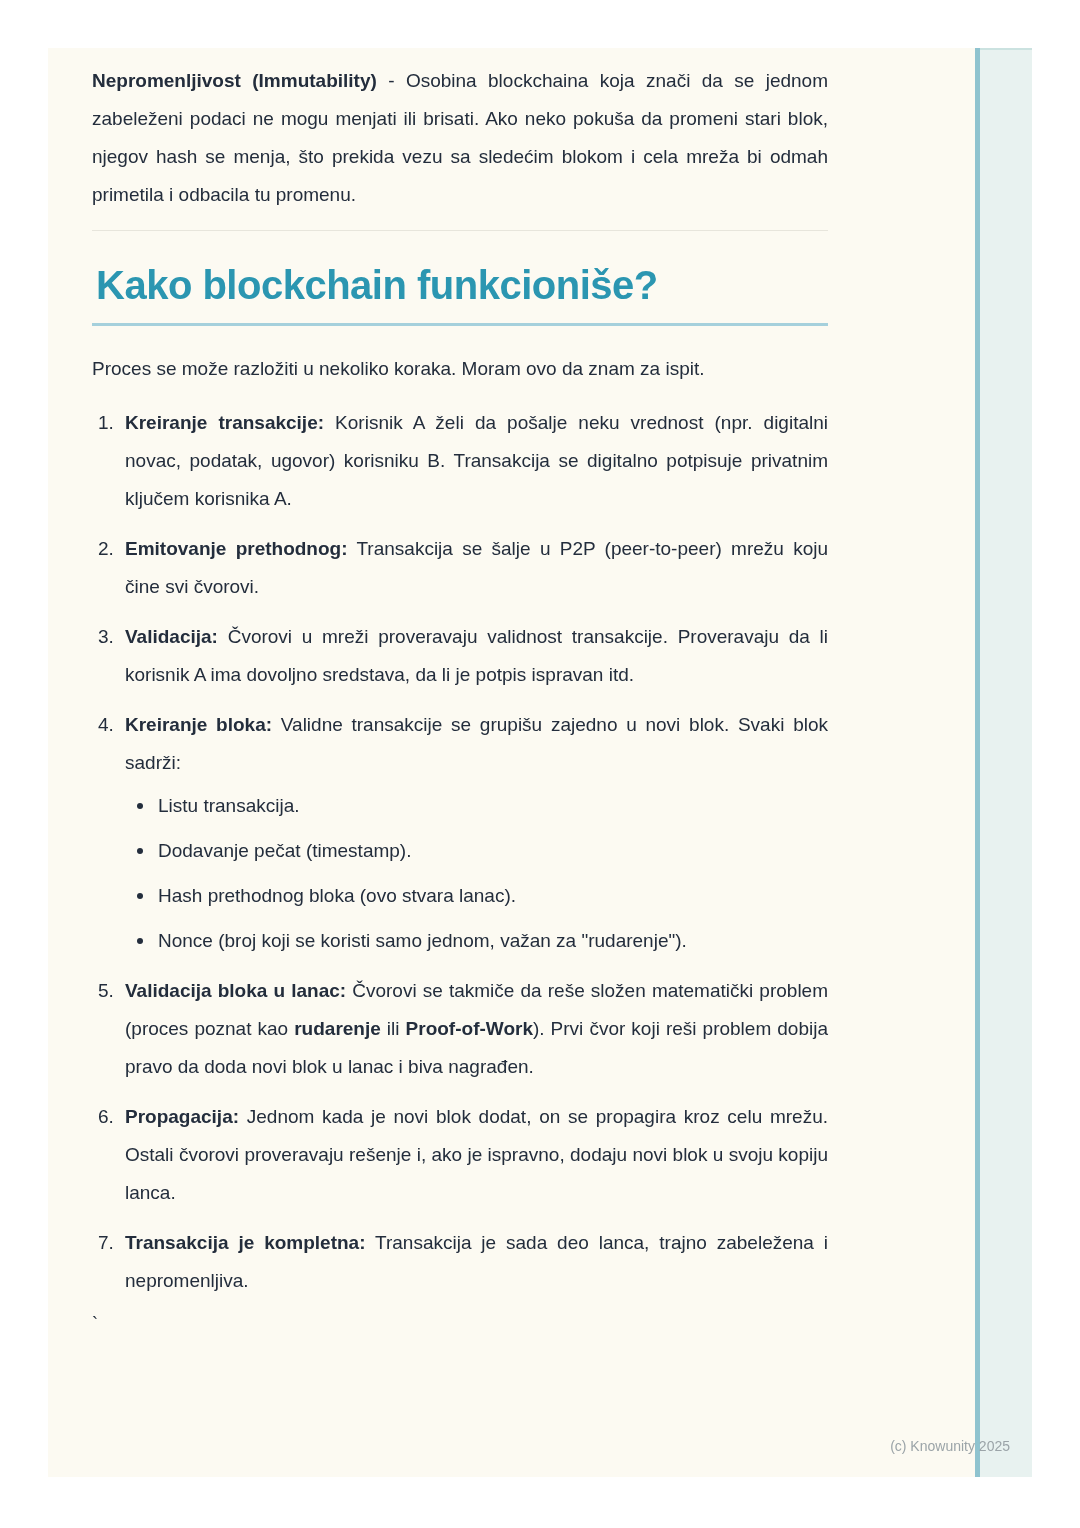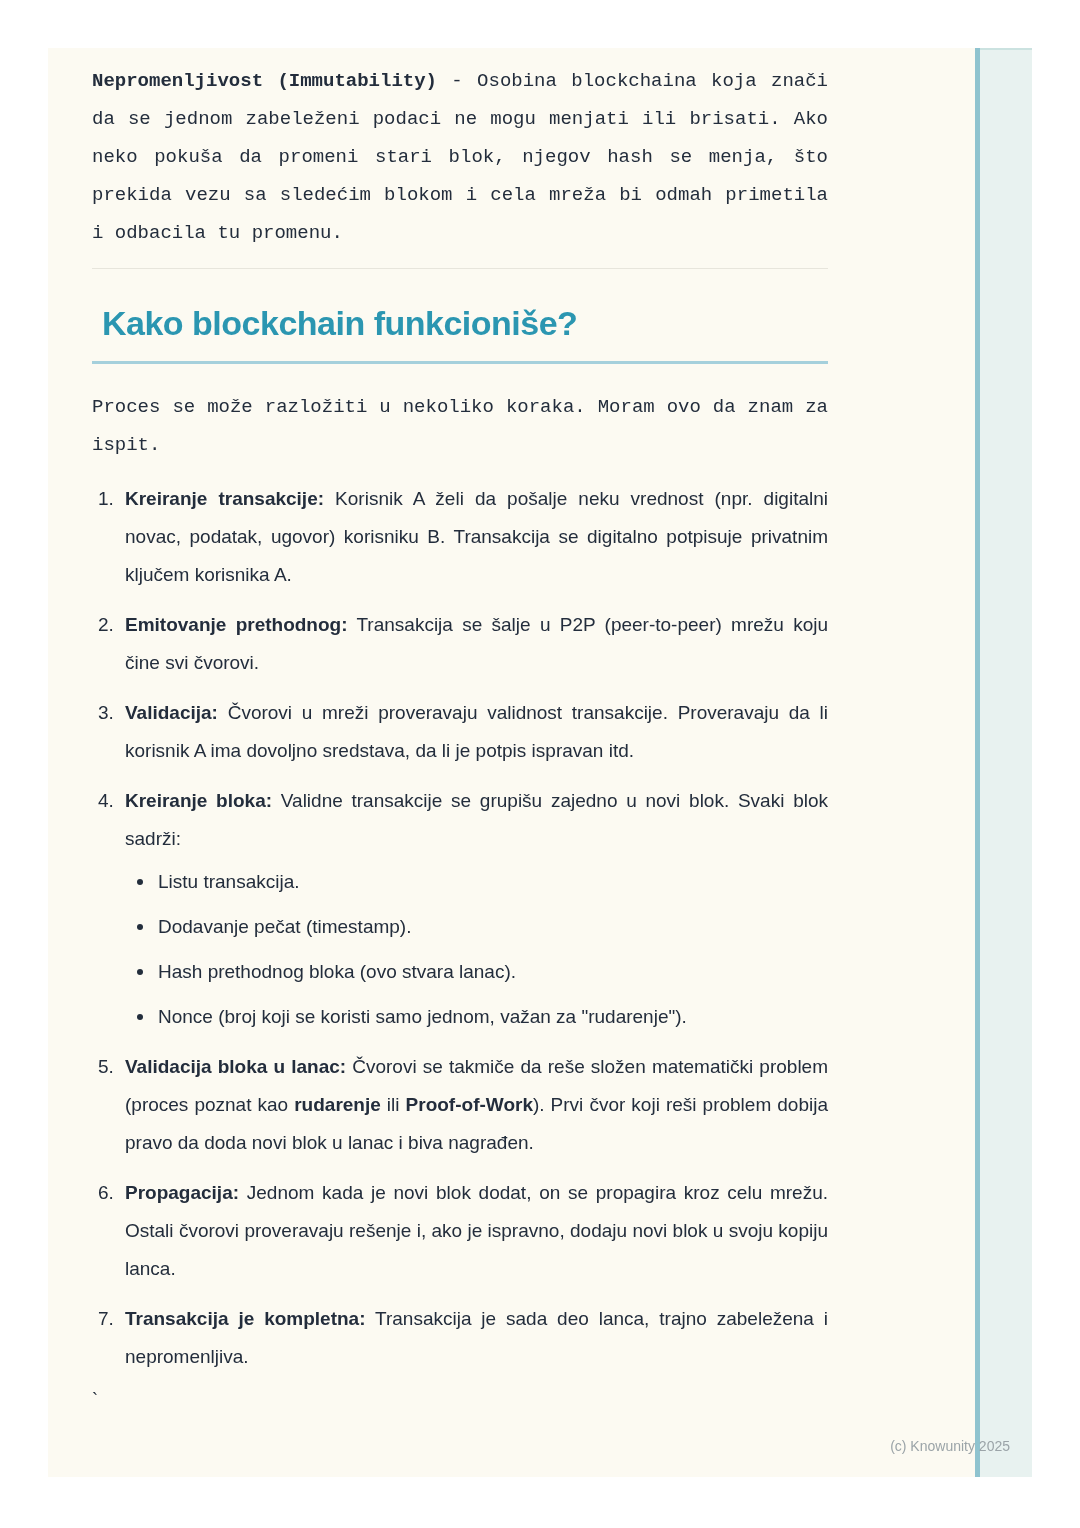--- a/index.html
+++ b/index.html
@@ -38,31 +38,30 @@
     position: absolute;
     left: 44px; top: 14px;
     width: 736px;
     color: #232d3c;
     font-size: 19px;
     line-height: 38px;
   }
   .para {
     margin: 0;
     text-align: justify;
-    font-family: Liberation Mono, monospace;
   }
   .bold { font-weight: bold; }
   .divider {
     margin-top: 16px;
     height: 1px;
     background: #e7e5dc;
   }
   .section-title {
-    margin: 32px 0 0 10px;
-    font-size: 34px;
+    margin: 32px 0 0 4px;
+    font-size: 40px;
     line-height: 44px;
     font-weight: bold;
     color: #2b96b1;
     letter-spacing: -0.5px;
   }
   .title-underline {
     margin-top: 16px;
     height: 3px;
     background: #a5d0dc;
   }

